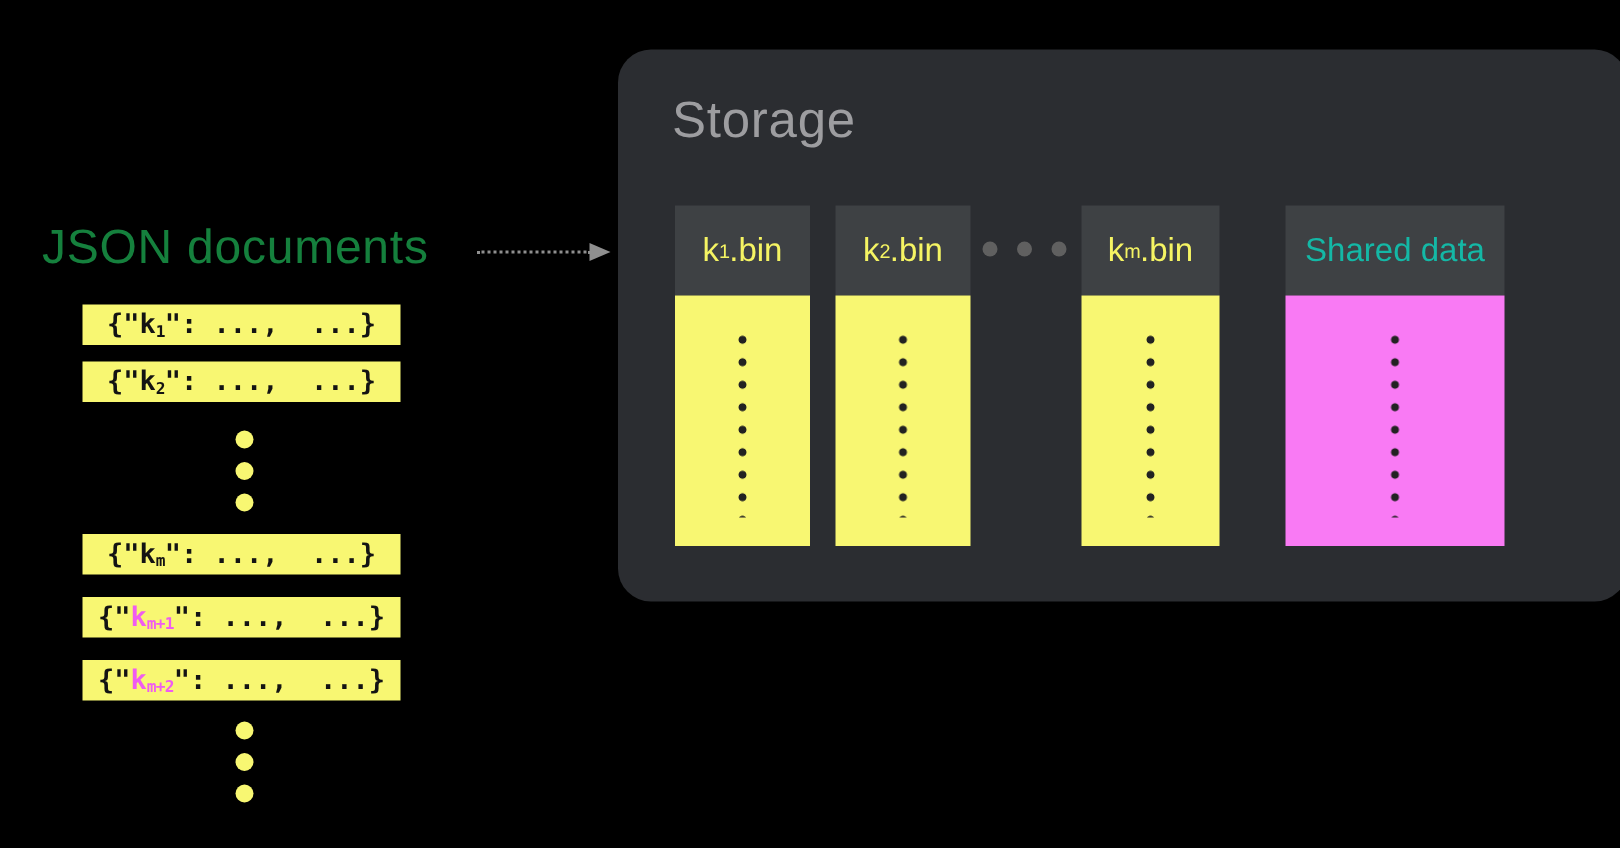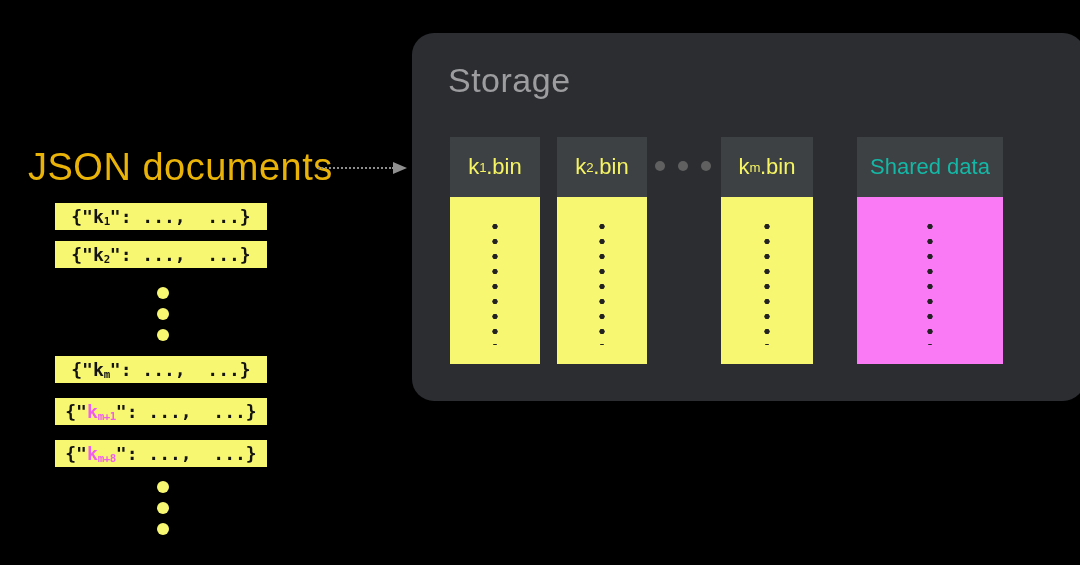--- a/index.html
+++ b/index.html
@@ -3,21 +3,21 @@
 <meta charset="utf-8">
 <style>
   html,body{margin:0;padding:0;background:#000;}
   #canvas{
     position:relative;width:1080px;height:565px;background:#000;overflow:hidden;
     font-family:"Liberation Sans",sans-serif;
   }
   
   .main-title{
     position:absolute;left:28px;top:146px;
-    font-size:38px;font-weight:400;color:#eab308;letter-spacing:.5px;
+    font-size:32px;font-weight:400;color:#15803d;letter-spacing:.5px;
   }
   .doc-row{
     position:absolute;left:55px;width:212px;height:27px;
     background:#f8f772;color:#131313;
     font-family:"DejaVu Sans Mono",monospace;font-weight:bold;font-size:18px;
     line-height:27px;text-align:center;white-space:pre;
   }
   .doc-row sub, .col-header sub{
     font-size:0.6em;vertical-align:-0.22em;letter-spacing:-0.5px;
   }
@@ -81,21 +81,21 @@
   <div class="vdots-yellow" style="top:287px">
       <span></span>
       <span></span>
       <span></span>
     </div>
 
   <div class="doc-row" style="top:356px"><span>{"</span><span style="color: rgb(19, 19, 19);">k</span><sub style="color: rgb(19, 19, 19);">m</sub><span>": ...,  ...}</span></div>
 
   <div class="doc-row" style="top:398px"><span>{"</span><span style="color: rgb(240, 92, 240);">k</span><sub style="color: rgb(240, 92, 240);">m+1</sub><span>": ...,  ...}</span></div>
 
-  <div class="doc-row" style="top:440px"><span>{"</span><span style="color: rgb(240, 92, 240);">k</span><sub style="color: rgb(240, 92, 240);">m+8</sub><span>": ...,  ...}</span></div>
+  <div class="doc-row" style="top:440px"><span>{"</span><span style="color: rgb(240, 92, 240);">k</span><sub style="color: rgb(240, 92, 240);">m+2</sub><span>": ...,  ...}</span></div>
 
   <div class="vdots-yellow" style="top:481px">
       <span></span>
       <span></span>
       <span></span>
     </div>
 
   <div class="storage-box">
     <div class="storage-title">Storage</div>
 

